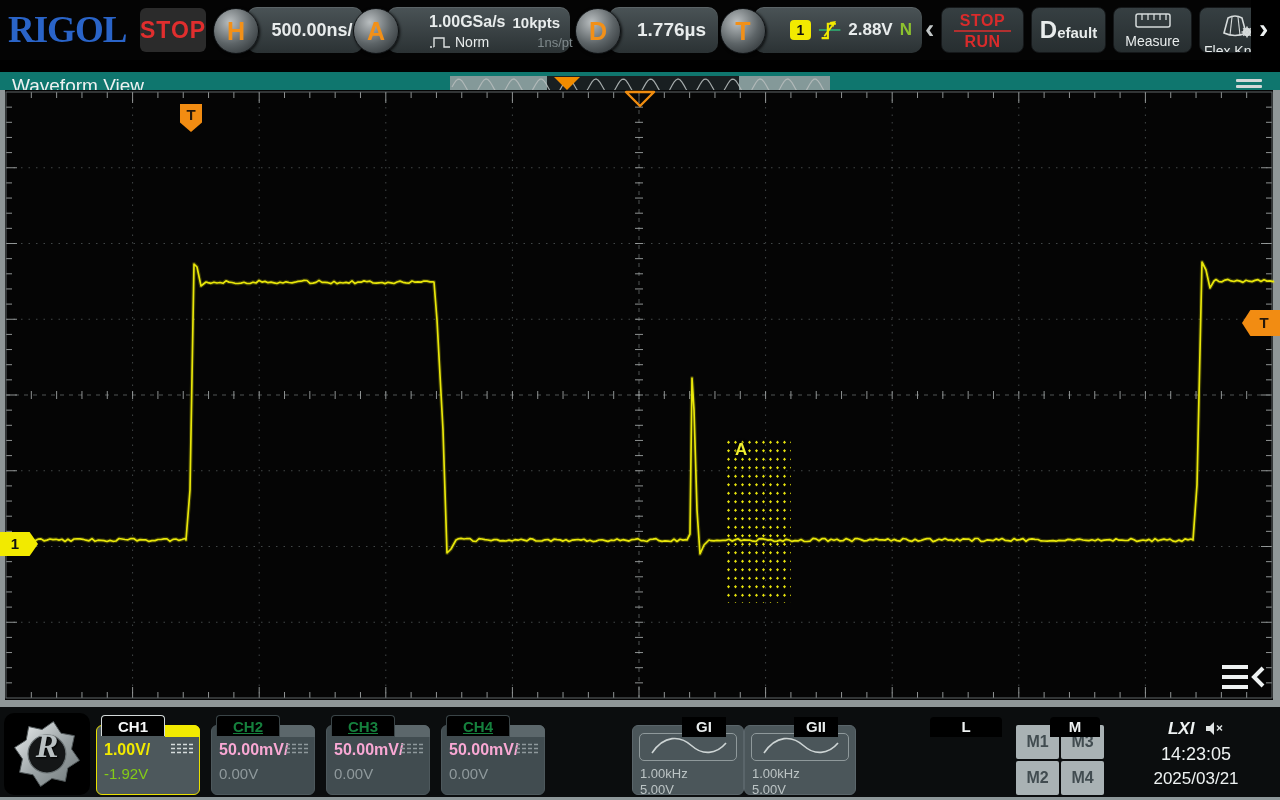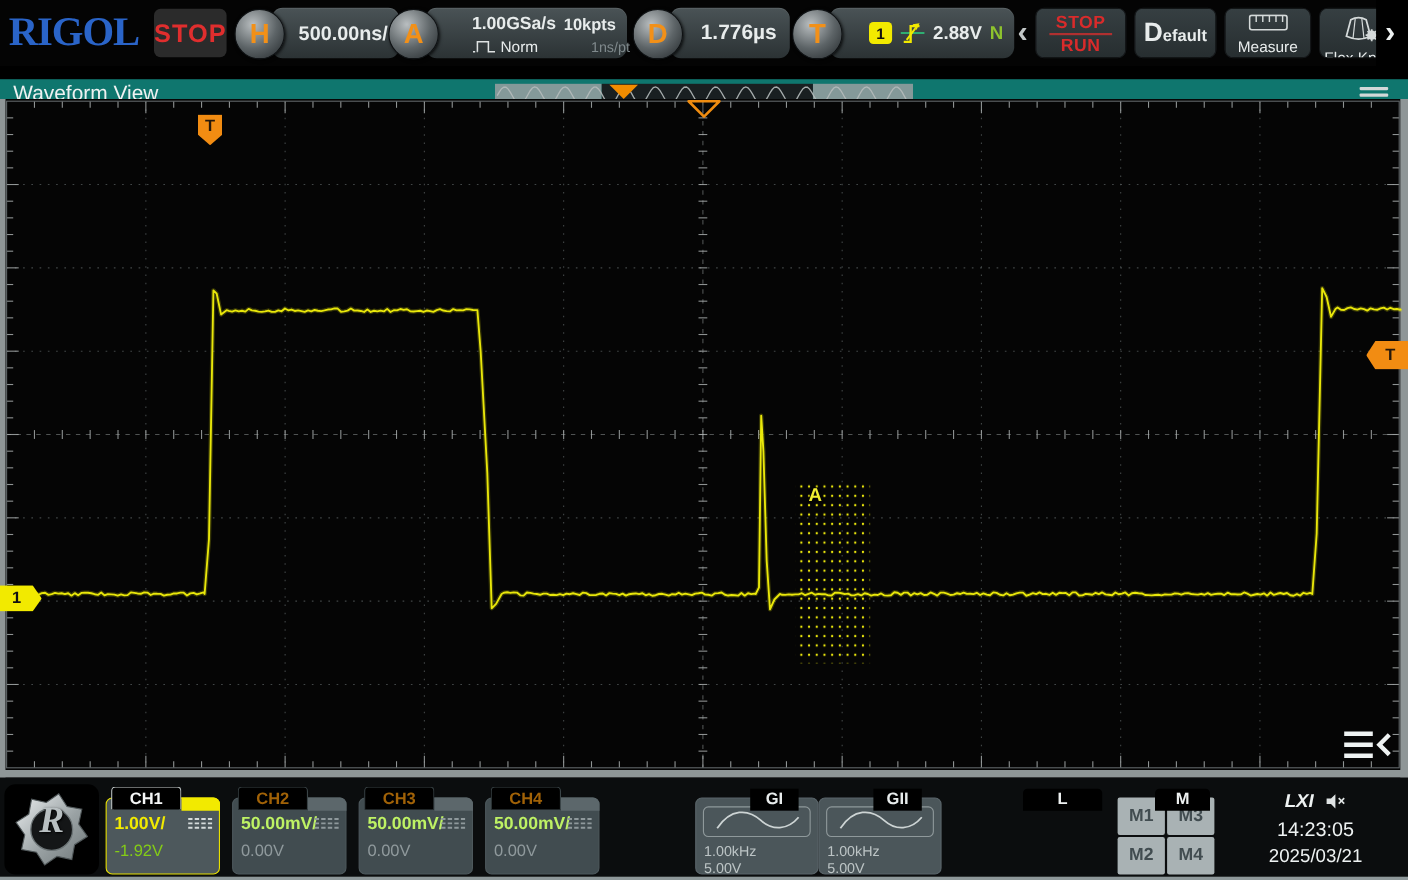--- a/index.html
+++ b/index.html
@@ -81,30 +81,30 @@
   #gear-btn{position:absolute;left:4px;top:6px;width:86px;height:82px;background:#000;border-radius:10px;}
   #gear-btn svg{position:absolute;left:8px;top:6px;}
   #gear-btn .gear-r{position:absolute;left:0;top:14px;width:86px;text-align:center;
       font:italic bold 34px "Liberation Serif",serif;color:#b9c0c2;text-shadow:1px 1px 2px #000;}
 
   .ch-card{position:absolute;top:8px;width:104px;height:80px;}
   .ch-tab{position:absolute;top:0;left:5px;width:64px;height:21px;background:#000;
       border-radius:4px 4px 0 0;font:bold 15px/21px "Liberation Sans",sans-serif;text-align:center;
       z-index:3;box-sizing:border-box;}
   .on  .ch-tab{border:1px solid #d3d9d9;border-bottom:none;color:#f5f7f7;}
-  .off .ch-tab{border:1px solid #3a4447;border-bottom:none;color:#a16207;}
+  .off .ch-tab{border:1px solid #3a4447;border-bottom:none;color:#15803d;text-decoration:underline;}
   .ch-strip{position:absolute;top:10px;left:69px;right:0;height:12px;border-radius:0 6px 0 0;z-index:2;}
   .on  .ch-strip{background:#f2ea00;}
   .off .ch-strip{background:#5c676b;}
   .ch-body{position:absolute;top:10px;left:0;right:0;bottom:0;border-radius:6px;z-index:1;box-sizing:border-box;}
   .on  .ch-body{background:#4d585c;border:1px solid #e8e000;}
   .off .ch-body{background:#414c50;border:1px solid #4d585c;}
   .ch-scale{position:absolute;left:7px;top:15px;font:bold 16px "Liberation Sans",sans-serif;}
   .on  .ch-scale{color:#f2ea00;}
-  .off .ch-scale{color:#bef264;}
+  .off .ch-scale{color:#f9a8d4;}
   .ch-offset{position:absolute;left:7px;top:39px;font:15px "Liberation Sans",sans-serif;}
   .on  .ch-offset{color:#84cc16;}
   .off .ch-offset{color:#8f999c;}
   .dash-icon{position:absolute;right:6px;top:17px;}
   .on  .dash-icon{color:#d5dbdb;}
   .off .dash-icon{color:#8f999c;}
 
   .gen-card{position:absolute;top:10px;width:112px;height:78px;}
   .gen-tab{position:absolute;top:0;right:18px;width:44px;height:20px;background:#000;
       border:1px solid #49535"?;border:1px solid #49535a;border-bottom:none;border-radius:4px 4px 0 0;

